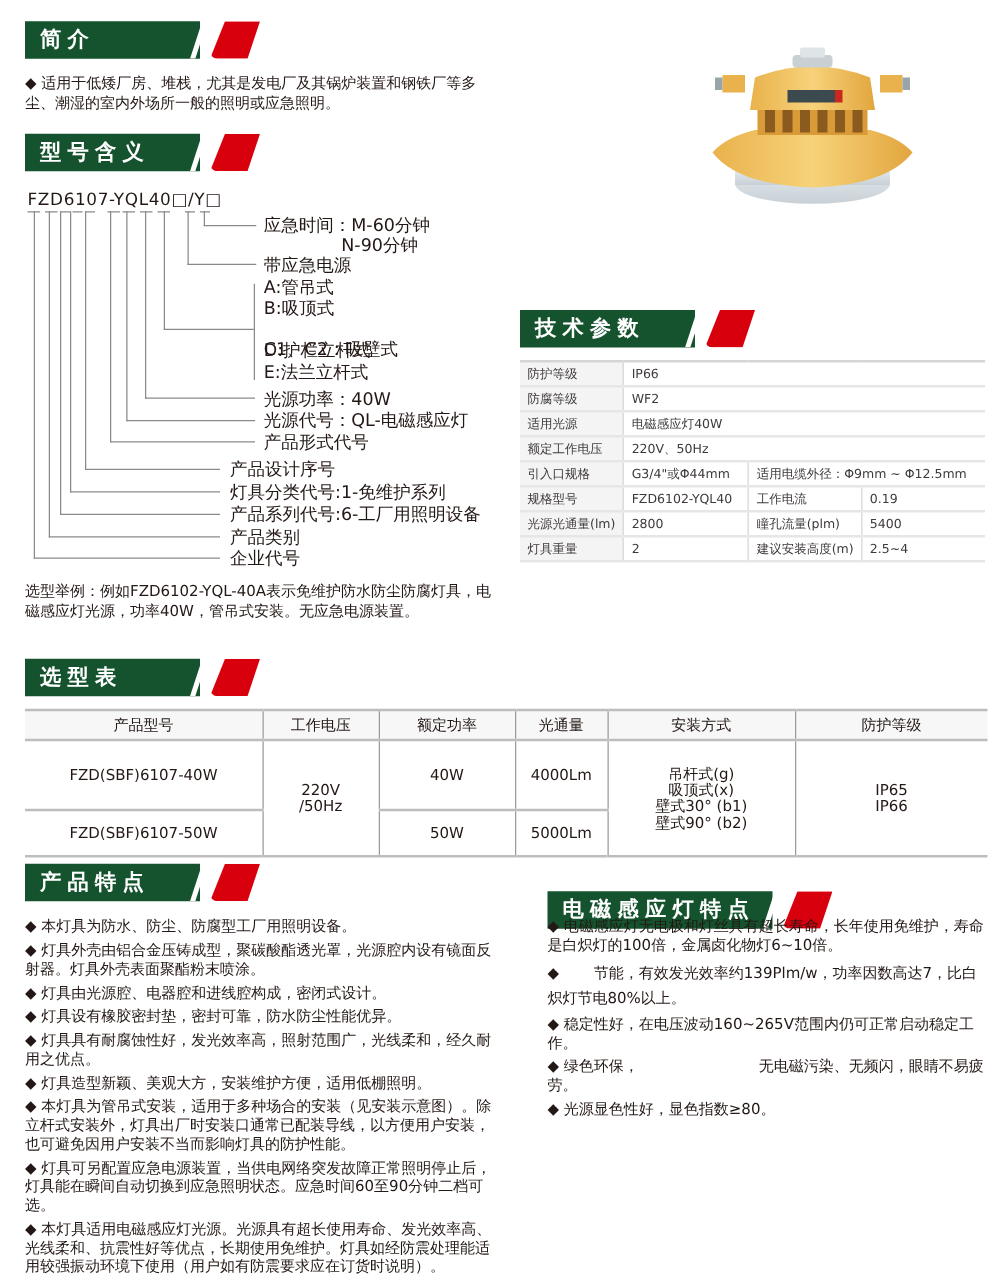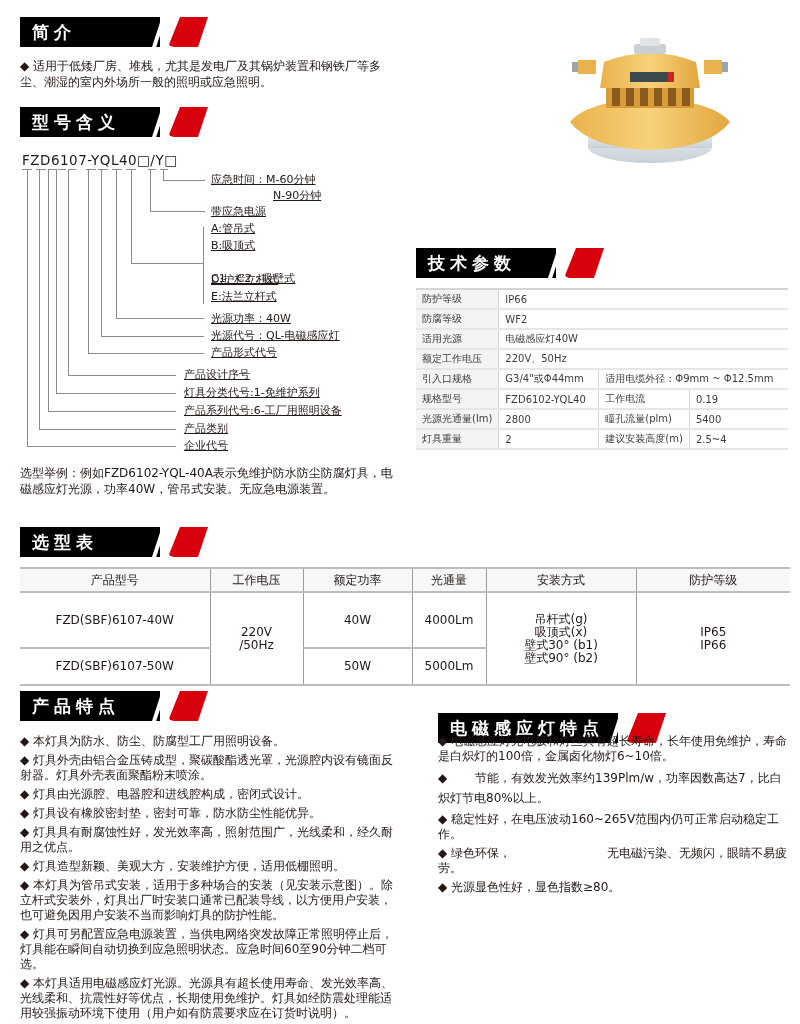--- a/index.html
+++ b/index.html
@@ -1,31 +1,31 @@
 <!DOCTYPE html>
 <html><head>
 <meta charset="utf-8">
 <style>
   * { margin: 0; padding: 0; box-sizing: border-box; }
   html, body { width: 800px; height: 1024px; background: #ffffff; overflow: hidden; }
   body { position: relative; font-family: "DejaVu Sans", "Liberation Sans", sans-serif; color: #231815; }
 
   .sec-head { position: absolute; height: 30px; }
-  .sec-head .bar { position: absolute; left: 0; top: 0; height: 30px; background: #000000; color: #fff;
+  .sec-head .bar { position: absolute; left: 0; top: 0; height: 30px; background: #14532d; color: #fff;
     font-weight: bold; font-size: 17px; line-height: 30px; padding-left: 12px; letter-spacing: 5px; }
   .sec-head .red { position: absolute; top: 0; height: 30px; width: 40px; background: #d9000d;
     clip-path: polygon(30% 0, 100% 0, 75% 100%, 0 100%); border-radius: 0 0 0 6px; }
   .sec-head .cut { position: absolute; top: 0; height: 30px; width: 14px; background: #fff;
     clip-path: polygon(70% 0, 100% 0, 30% 100%, 0 100%); }
 
   .para { position: absolute; font-size: 12px; line-height: 16px; color: #231815; }
 
   
   #model-code { position: absolute; left: 22px; top: 152px; font-size: 13.5px; letter-spacing: 0.5px; color: #231815; }
-  .diag-label { position: absolute; font-size: 11px; color: #231815; white-space: nowrap; text-decoration: underline; }
+  .diag-label { position: absolute; font-size: 14px; color: #231815; white-space: nowrap; }
   .ln { position: absolute; background: #8a8a8a; }
 
   
   #tech-table { position: absolute; left: 416px; top: 288px; width: 372px; border-collapse: collapse; font-size: 10px; color: #3e3a39; }
   #tech-table td { height: 20px; border-bottom: 2px solid #e6e6e6; padding: 0 6px; white-space: nowrap; }
   #tech-table td.k { background: #f4f4f4; width: 76px; border-right: 1px solid #d5d5d5; }
   #tech-table td.v { border-right: 1px solid #d5d5d5; }
   #tech-table tr:first-child td { border-top: 2px solid #d5d5d5; }
 
   

